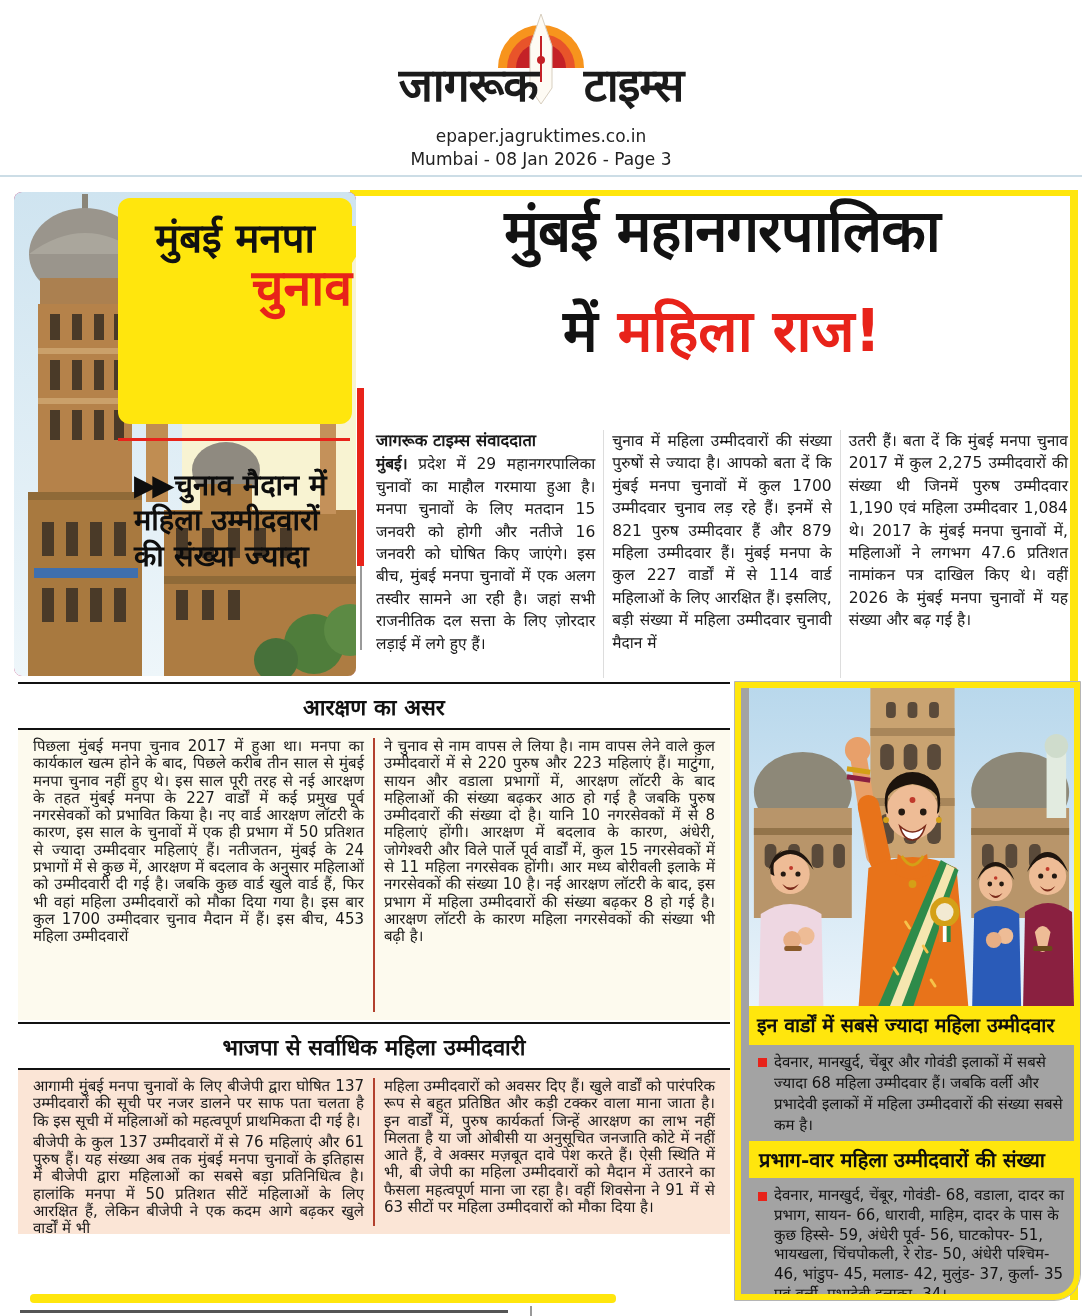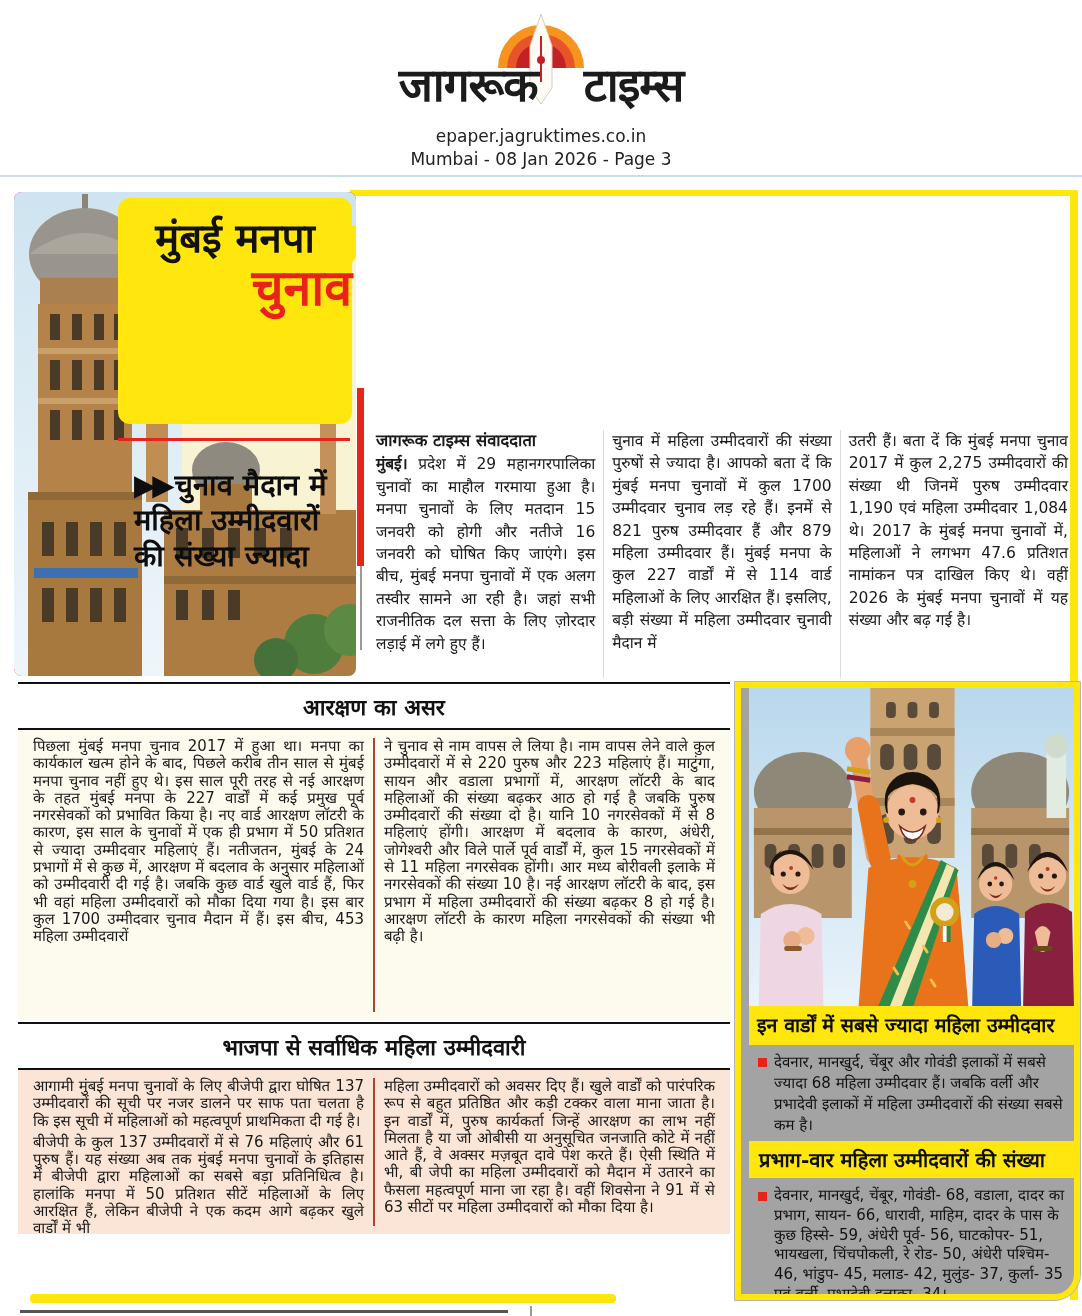--- a/index.html
+++ b/index.html
@@ -173,20 +173,27 @@
     </div>
     <div class="kicker-tab"></div>
     <div class="kicker-rule"></div>
     <div class="deck">
       <span class="deck-marker">▶▶</span><span>चुनाव मैदान में महिला उम्मीदवारों की संख्या ज्यादा</span>
     </div>
   </div>
   <div class="red-vline"></div>
   <div class="gray-vline"></div>
 
+  <div class="headline">
+    <div class="l1">मुंबई महानगरपालिका</div>
+    <div class="l2">
+      <span>में</span>
+      <span class="red">महिला राज!</span>
+    </div>
+  </div>
 
   <div class="article">
     <div class="col">
       <div class="byline">जागरूक टाइम्स संवाददाता</div>
       <span class="dateline">मुंबई।</span>
       <span>प्रदेश में 29 महानगरपालिका चुनावों का माहौल गरमाया हुआ है। मनपा चुनावों के लिए मतदान 15 जनवरी को होगी और नतीजे 16 जनवरी को घोषित किए जाएंगे। इस बीच, मुंबई मनपा चुनावों में एक अलग तस्वीर सामने आ रही है। जहां सभी राजनीतिक दल सत्ता के लिए ज़ोरदार लड़ाई में लगे हुए हैं।</span>
     </div>
     <div class="col">चुनाव में महिला उम्मीदवारों की संख्या पुरुषों से ज्यादा है। आपको बता दें कि मुंबई मनपा चुनावों में कुल 1700 उम्मीदवार चुनाव लड़ रहे हैं। इनमें से 821 पुरुष उम्मीदवार हैं और 879 महिला उम्मीदवार हैं। मुंबई मनपा के कुल 227 वार्डों में से 114 वार्ड महिलाओं के लिए आरक्षित हैं। इसलिए, बड़ी संख्या में महिला उम्मीदवार चुनावी मैदान में</div>
     <div class="col">उतरी हैं। बता दें कि मुंबई मनपा चुनाव 2017 में कुल 2,275 उम्मीदवारों की संख्या थी जिनमें पुरुष उम्मीदवार 1,190 एवं महिला उम्मीदवार 1,084 थे। 2017 के मुंबई मनपा चुनावों में, महिलाओं ने लगभग 47.6 प्रतिशत नामांकन पत्र दाखिल किए थे। वहीं 2026 के मुंबई मनपा चुनावों में यह संख्या और बढ़ गई है।</div>
   </div>

